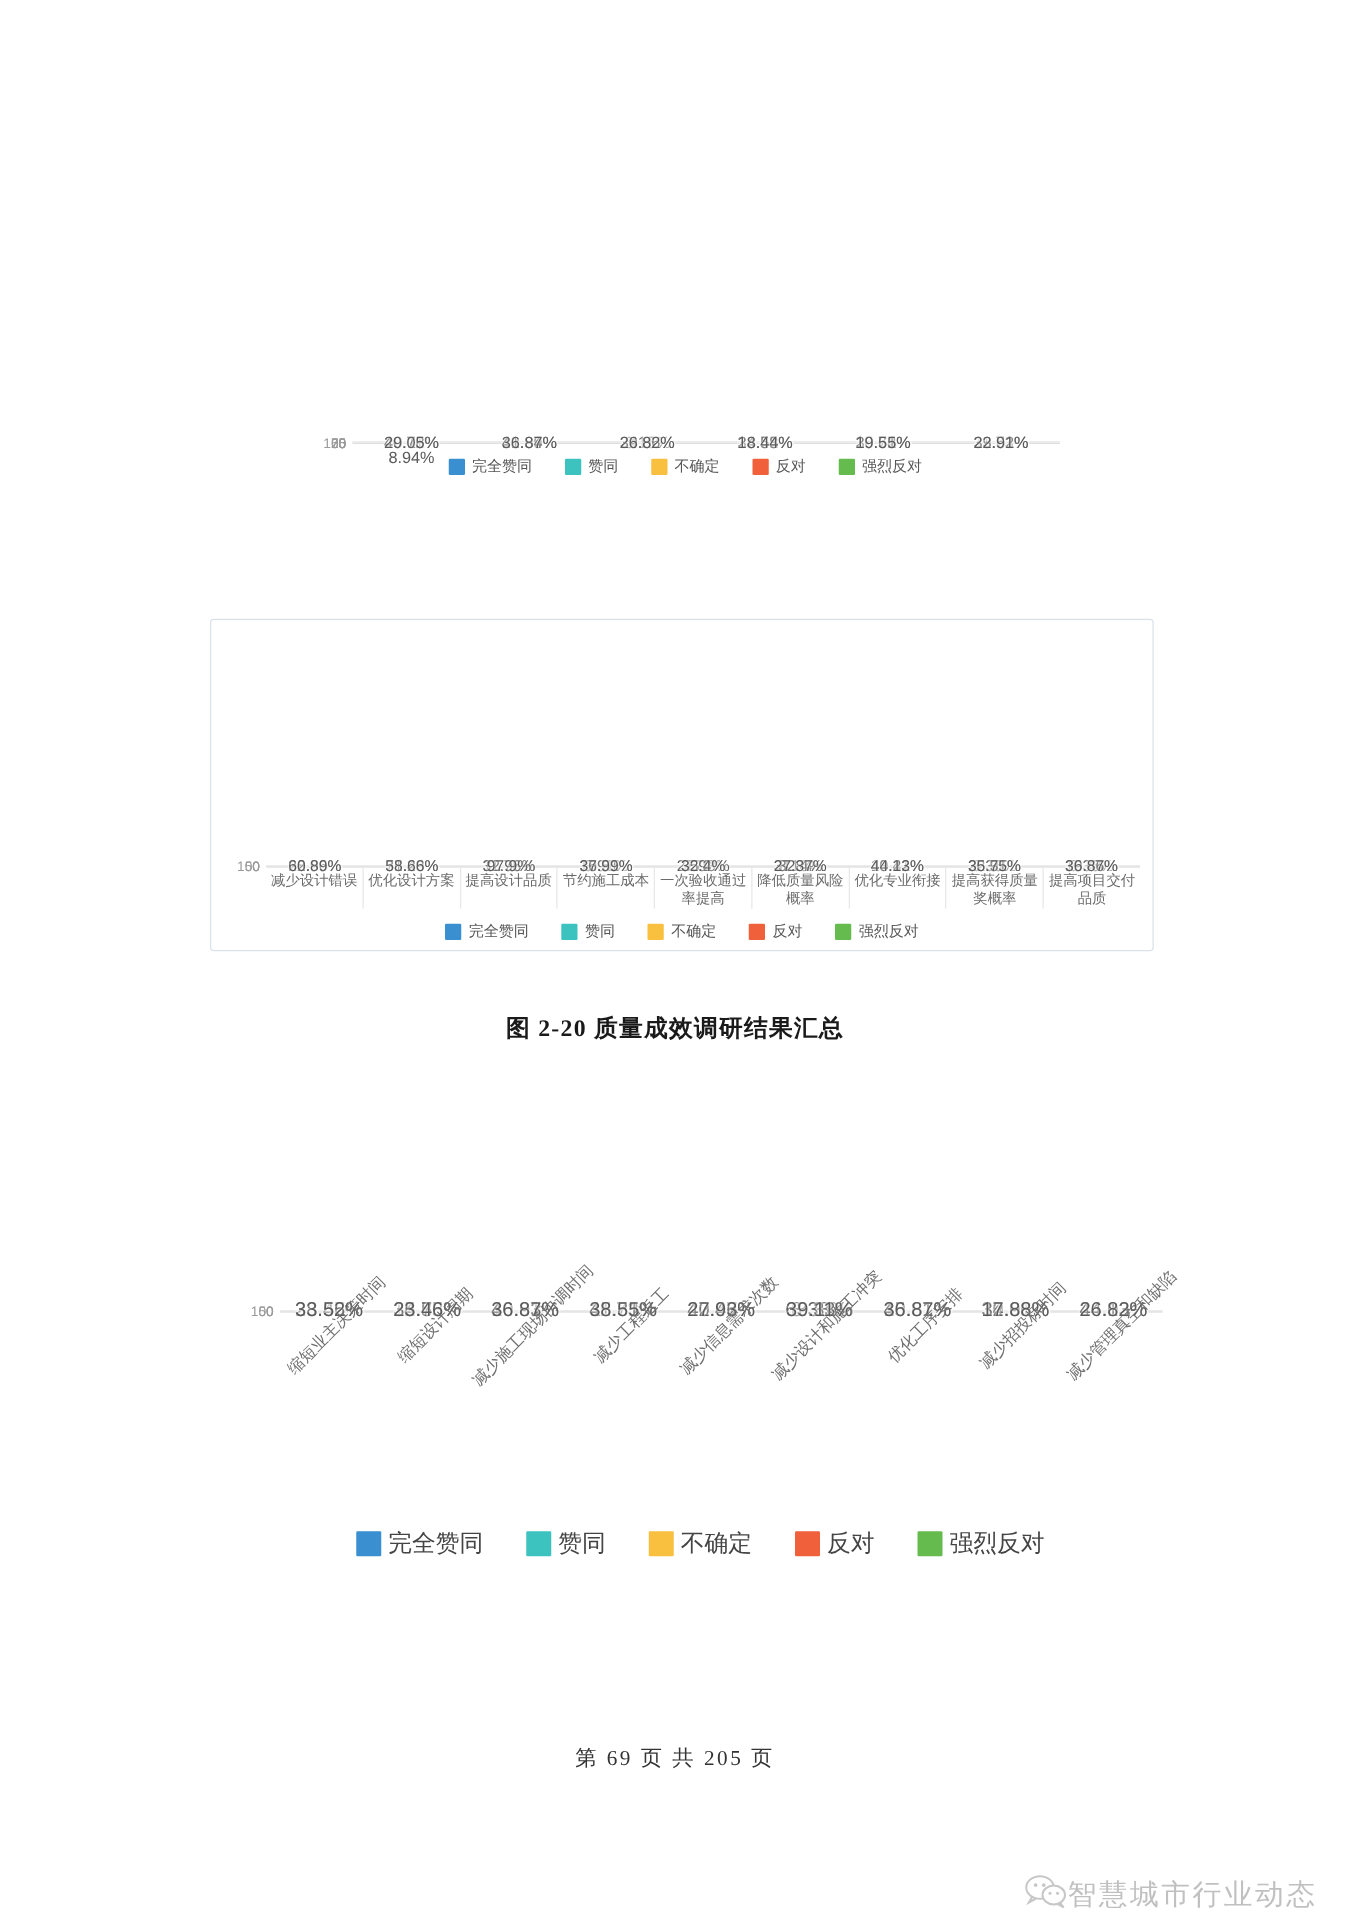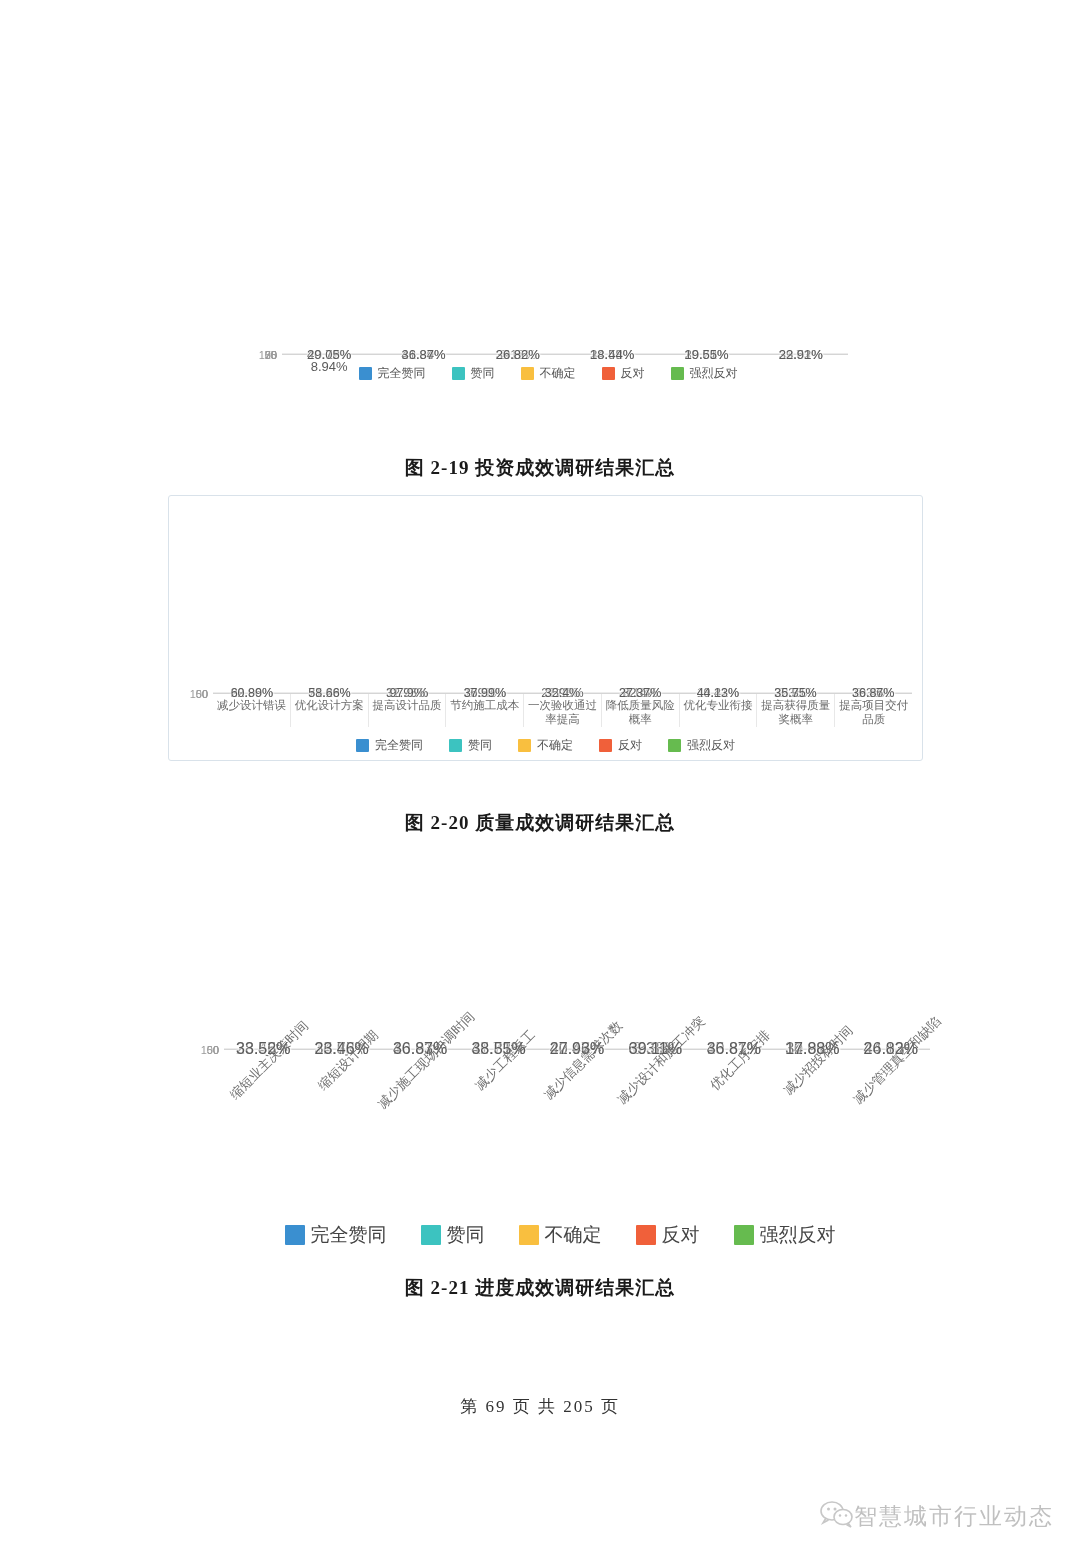--- a/index.html
+++ b/index.html
@@ -312,21 +312,20 @@
             <span class="txt">反对</span>
           </div>
           <div class="item">
             <span class="swatch" style="background: rgb(102, 187, 79);"></span>
             <span class="txt">强烈反对</span>
           </div>
         </div>
     </div>
   </div>
 
-  <div class="caption" style="top:455px;">图 2-19 投资成效调研结果汇总</div>
 
   <div class="figure" style="left:168px; top:495px; width:755px;">
     <div class="chart-box framed" style="padding:8px 10px 6px;">
       <div class="plot-row" style="height:190px;">
         <div class="yaxis">
           <div class="axis-line-v"></div>
           <div class="ytick" style="top:0%;">100</div>
           <div class="ytick" style="top:50%;">50</div>
           <div class="ytick" style="top:100%;">0</div>
         </div>
@@ -724,21 +723,20 @@
             <span class="txt">反对</span>
           </div>
           <div class="item">
             <span class="swatch" style="background: rgb(102, 187, 79);"></span>
             <span class="txt">强烈反对</span>
           </div>
         </div>
     </div>
   </div>
 
-  <div class="caption" style="top:1275px;">图 2-21 进度成效调研结果汇总</div>
 
   <div class="footer" style="top:1395px;">第 69 页 共 205 页</div>
 
   <div class="watermark">
     <span>
       <svg width="34" height="28" viewBox="0 0 34 28" aria-hidden="true">
         <ellipse cx="12" cy="11" rx="11" ry="9" fill="none" stroke="#9a9a9a" stroke-width="1.6"></ellipse>
         <path d="M6 18 L3 23 L8.5 20" fill="none" stroke="#9a9a9a" stroke-width="1.6"></path>
         <circle cx="8.5" cy="9" r="1.5" fill="#9a9a9a"></circle>
         <circle cx="15" cy="9" r="1.5" fill="#9a9a9a"></circle>

